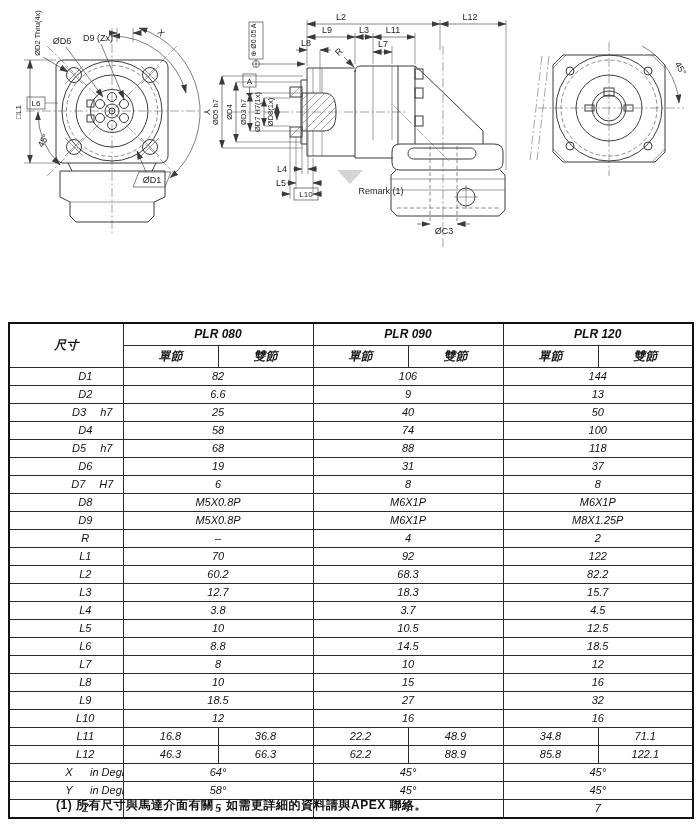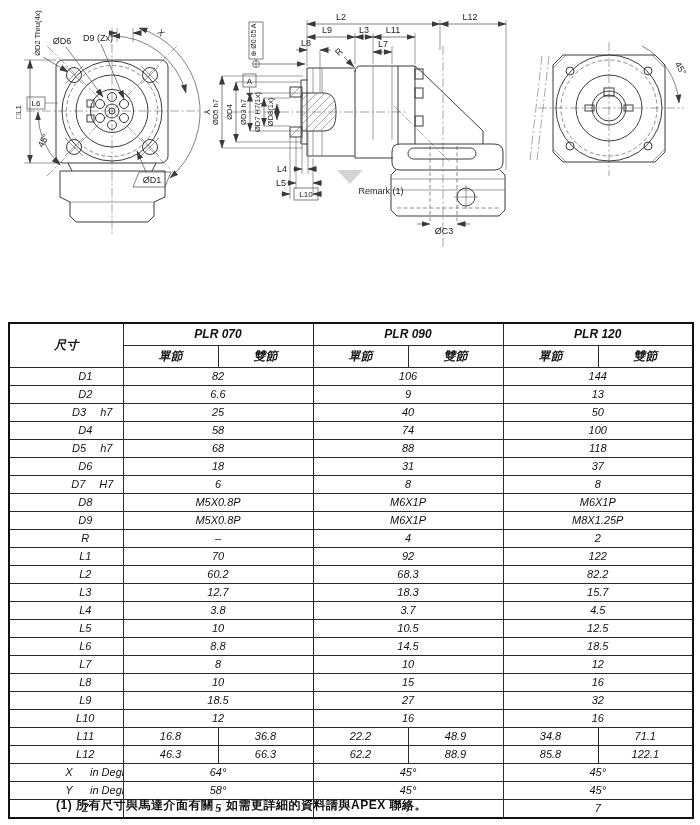--- a/index.html
+++ b/index.html
@@ -283,21 +283,21 @@
       <col style="width:95px">
       <col style="width:95px">
       <col style="width:95px">
       <col style="width:95px">
       <col style="width:95px">
       <col style="width:95px">
   </colgroup>
   <tbody>
       <tr>
     <th rowspan="2">尺寸</th>
-    <th colspan="2">PLR 070</th>
+    <th colspan="2">PLR 080</th>
     <th colspan="2">PLR 090</th>
     <th colspan="2">PLR 120</th>
   </tr>
   <tr>
     <th>單節</th>
     <th>雙節</th>
     <th>單節</th>
     <th>雙節</th>
     <th>單節</th>
     <th>雙節</th>
@@ -327,21 +327,21 @@
         <td colspan="2">100</td>
       </tr>
   <tr>
         <td class="lab"><span class="nm">D5</span><span class="tl">h7</span></td>
         <td colspan="2">68</td>
         <td colspan="2">88</td>
         <td colspan="2">118</td>
       </tr>
   <tr>
         <td class="lab"><span class="nm">D6</span><span class="tl"></span></td>
-        <td colspan="2">18</td>
+        <td colspan="2">19</td>
         <td colspan="2">31</td>
         <td colspan="2">37</td>
       </tr>
   <tr>
         <td class="lab"><span class="nm">D7</span><span class="tl">H7</span></td>
         <td colspan="2">6</td>
         <td colspan="2">8</td>
         <td colspan="2">8</td>
       </tr>
   <tr>

